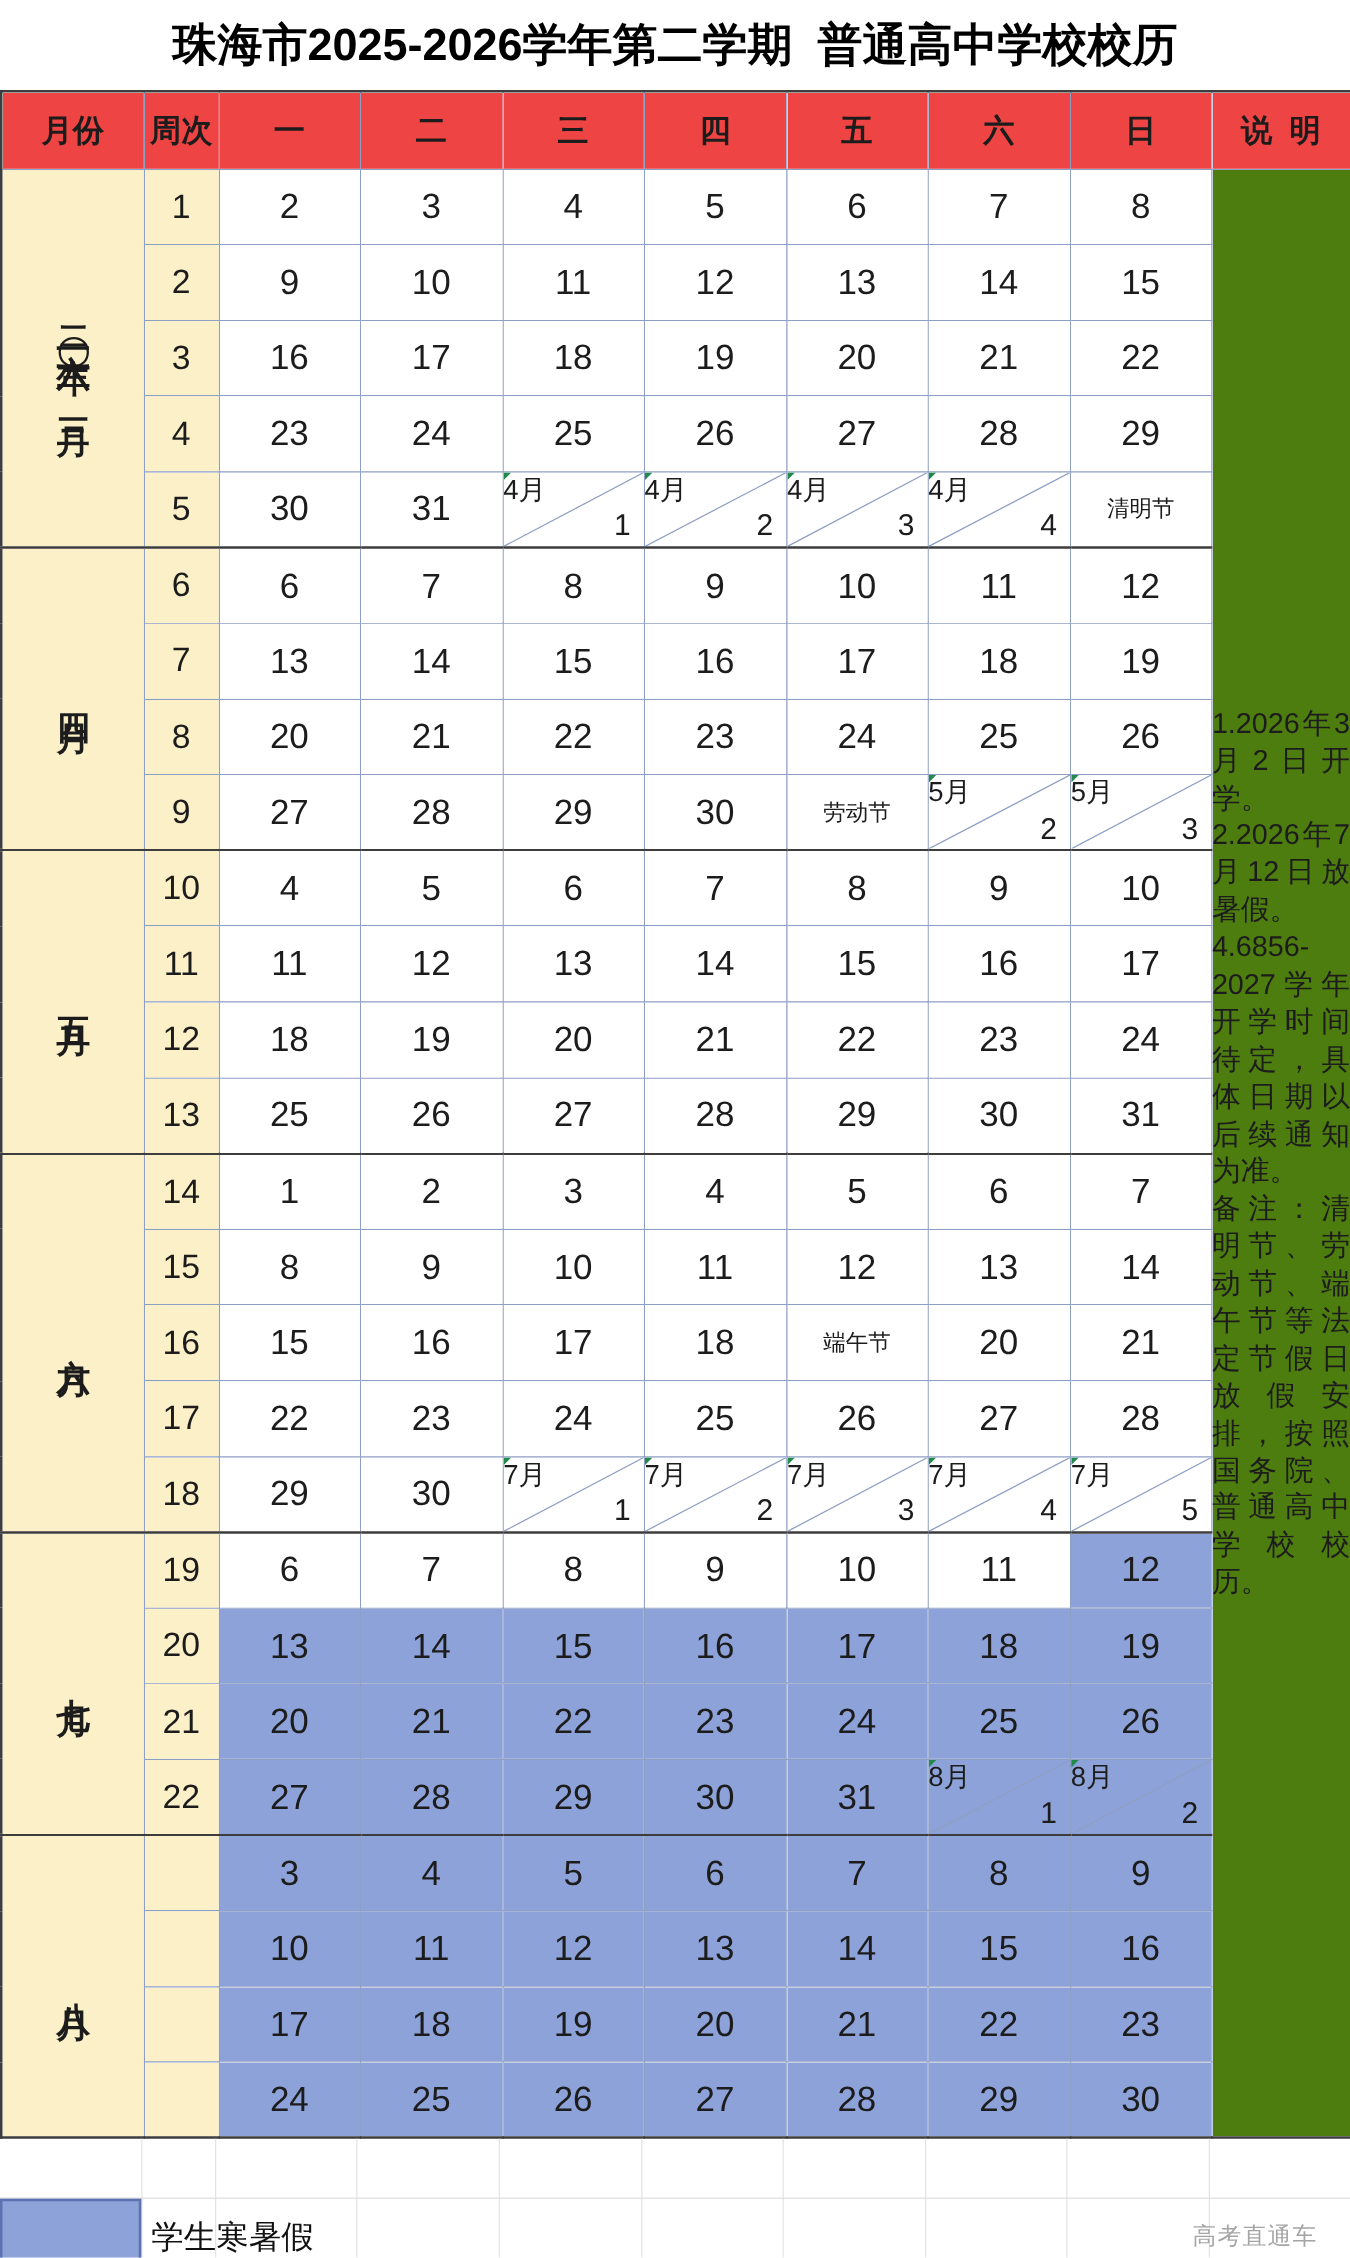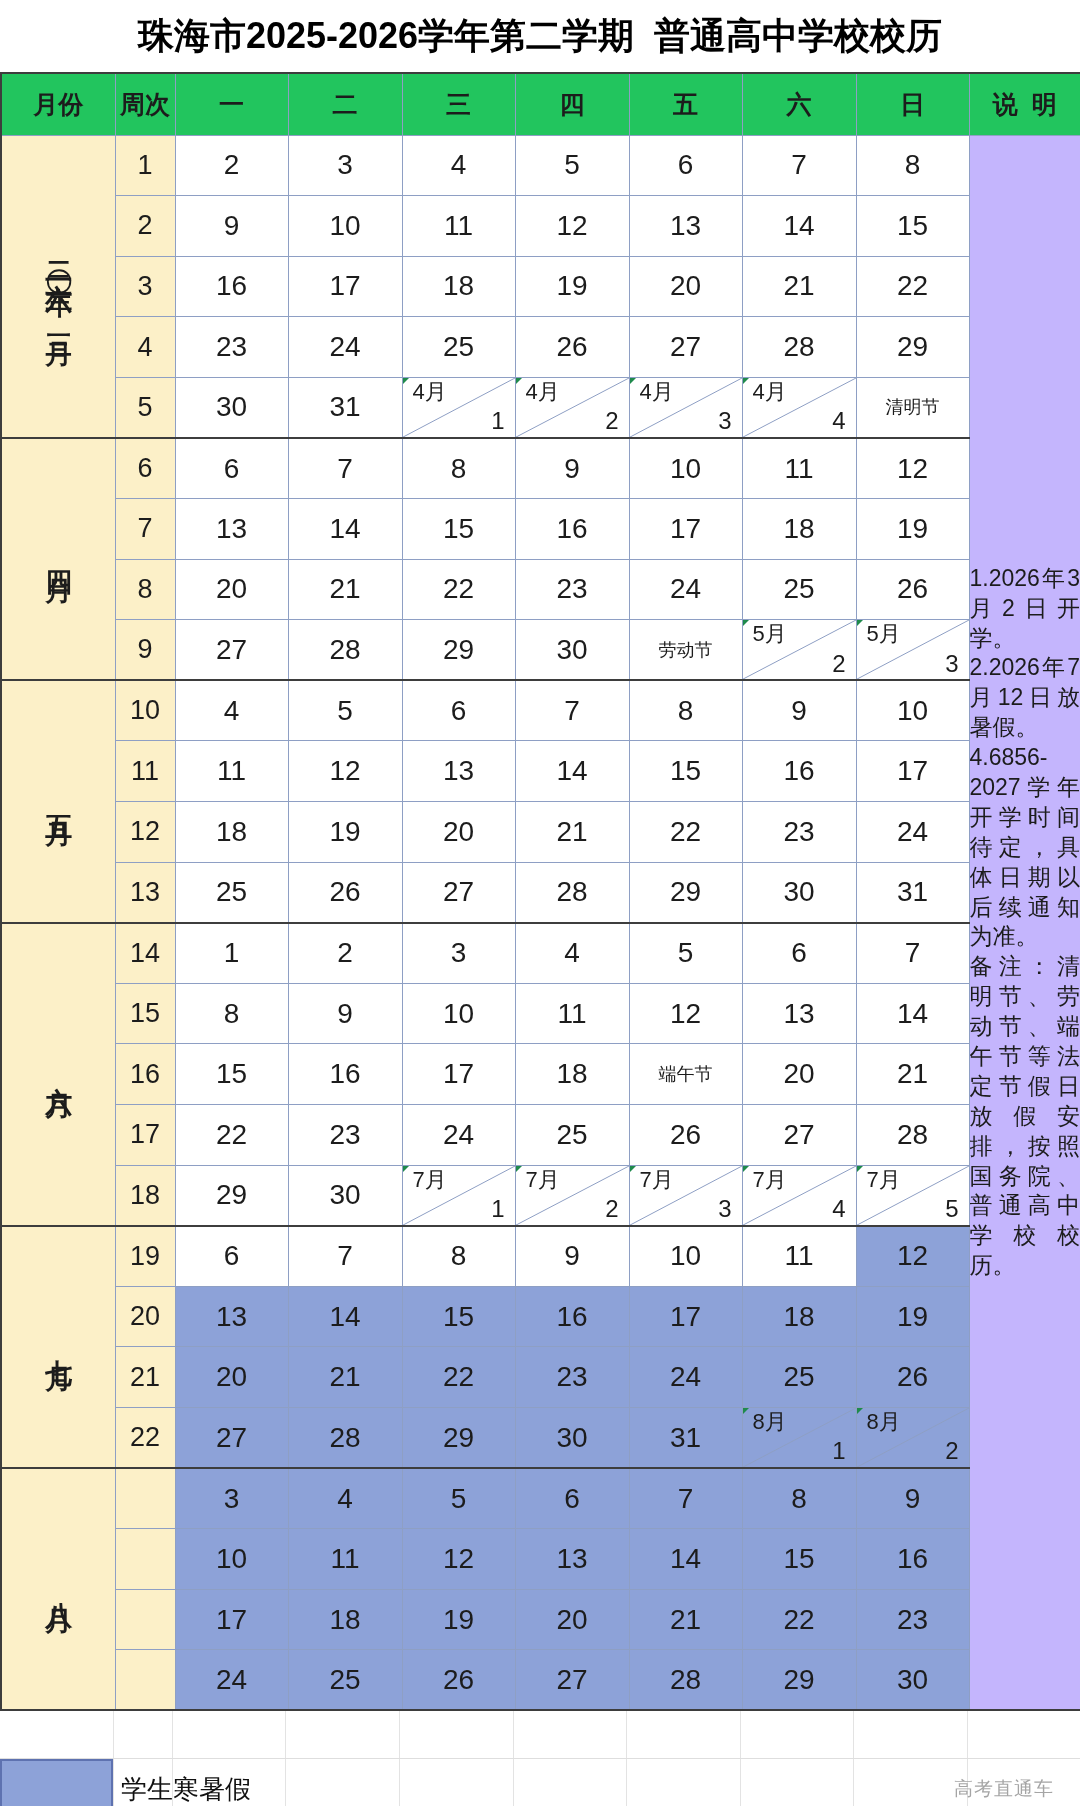--- a/index.html
+++ b/index.html
@@ -15,46 +15,46 @@
     border-collapse:collapse;table-layout:fixed;width:1080px;
     border:2px solid #3d3d3d;
   }
   table.cal td{
     border:1px solid #8e9fc4;text-align:center;vertical-align:middle;
     padding:0;overflow:hidden;position:relative;
   }
   tr.head{height:62px;}
   tr.data{height:60.6px;}
   td.head-cell{
-    background:#22c55e;font-weight:bold;font-size:25px;white-space:pre;
+    background:#ef4444;font-weight:bold;font-size:25px;white-space:pre;
     border:1px solid #4a4a4a;border-top:2px solid #3d3d3d;border-bottom:2px solid #3d3d3d;
   }
   td.month{
     background:#fcf0c8;border-left:2px solid #3d3d3d;border-right:1px solid #4a4a4a;
   }
   .vtext{
     writing-mode:vertical-lr;text-orientation:upright;display:inline-block;
     font-size:27px;font-weight:bold;letter-spacing:7px;line-height:1.15;
   }
   td.week{
     background:#fcf0c8;font-size:27px;border-right:1px solid #4a4a4a;
   }
   td.date{font-size:28px;background:#ffffff;}
   td.holiday{font-size:18px;}
   td.hl{background:#8da2d8;}
   tr.mstart td{border-top:2px solid #3d3d3d;}
   td.notes{
-    background:#c4b5fd;border-left:2px solid #3d3d3d;border-right:2px solid #3d3d3d;
+    background:#4d7c0f;border-left:2px solid #3d3d3d;border-right:2px solid #3d3d3d;
     vertical-align:top;text-align:justify;padding:4px 6px;font-size:23px;line-height:1.3;
   }
   td.notes div{text-align:justify;}
   
   svg.dline{position:absolute;left:0;top:0;width:100%;height:100%;display:block;}
   svg.dline line{stroke:#8e9fc4;stroke-width:1;}
-  .diag-m{position:absolute;top:1px;left:10px;font-size:22px;line-height:1.2;}
+  .diag-m{position:absolute;top:1px;left:0;font-size:22px;line-height:1.2;}
   .diag-d{position:absolute;bottom:1px;right:10px;font-size:24px;line-height:1.2;}
   .gmark{position:absolute;top:0;left:0;width:0;height:0;
     border-top:6px solid #1f8a4c;border-right:6px solid transparent;}
   
   .bottom{position:relative;height:110px;}
   .gv{position:absolute;top:0;bottom:0;width:1px;background:#e3e3e3;}
   .gh{position:absolute;left:0;right:0;height:1px;background:#dedede;}
   .legend-swatch{
     position:absolute;left:0;top:48px;width:113px;height:60px;
     background:#8da2d8;border:2px solid #5e72b0;box-sizing:border-box;

